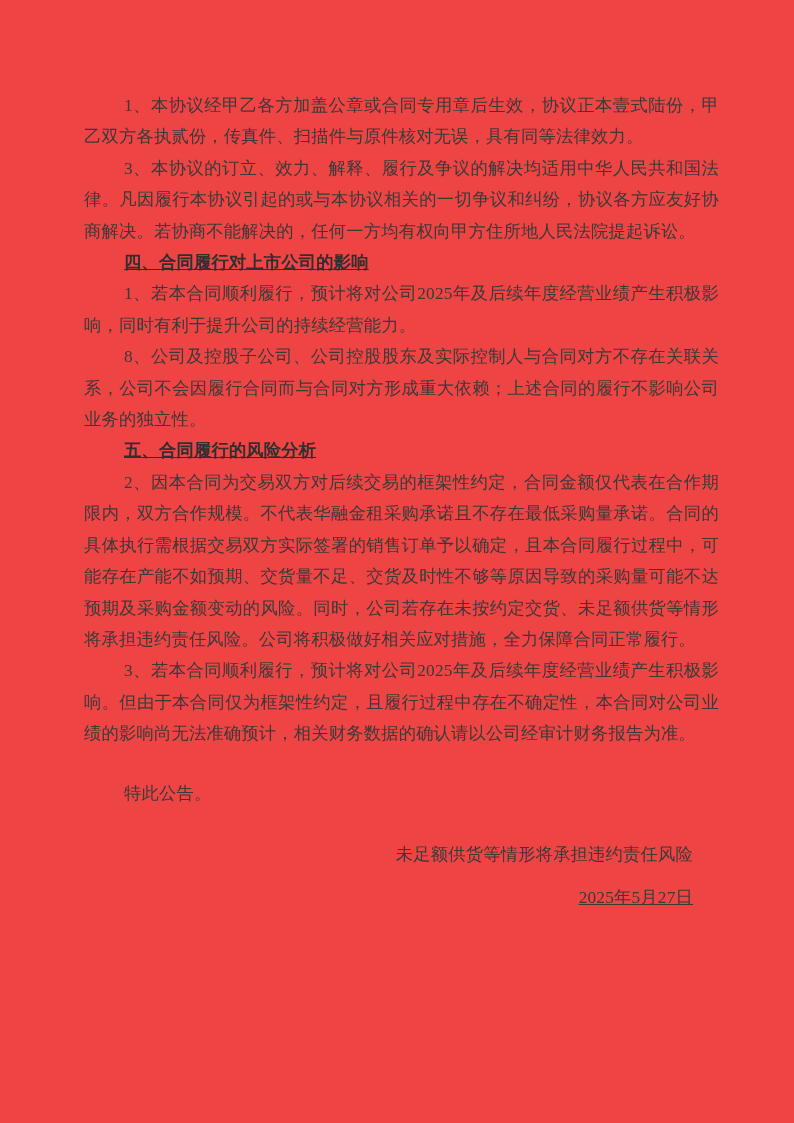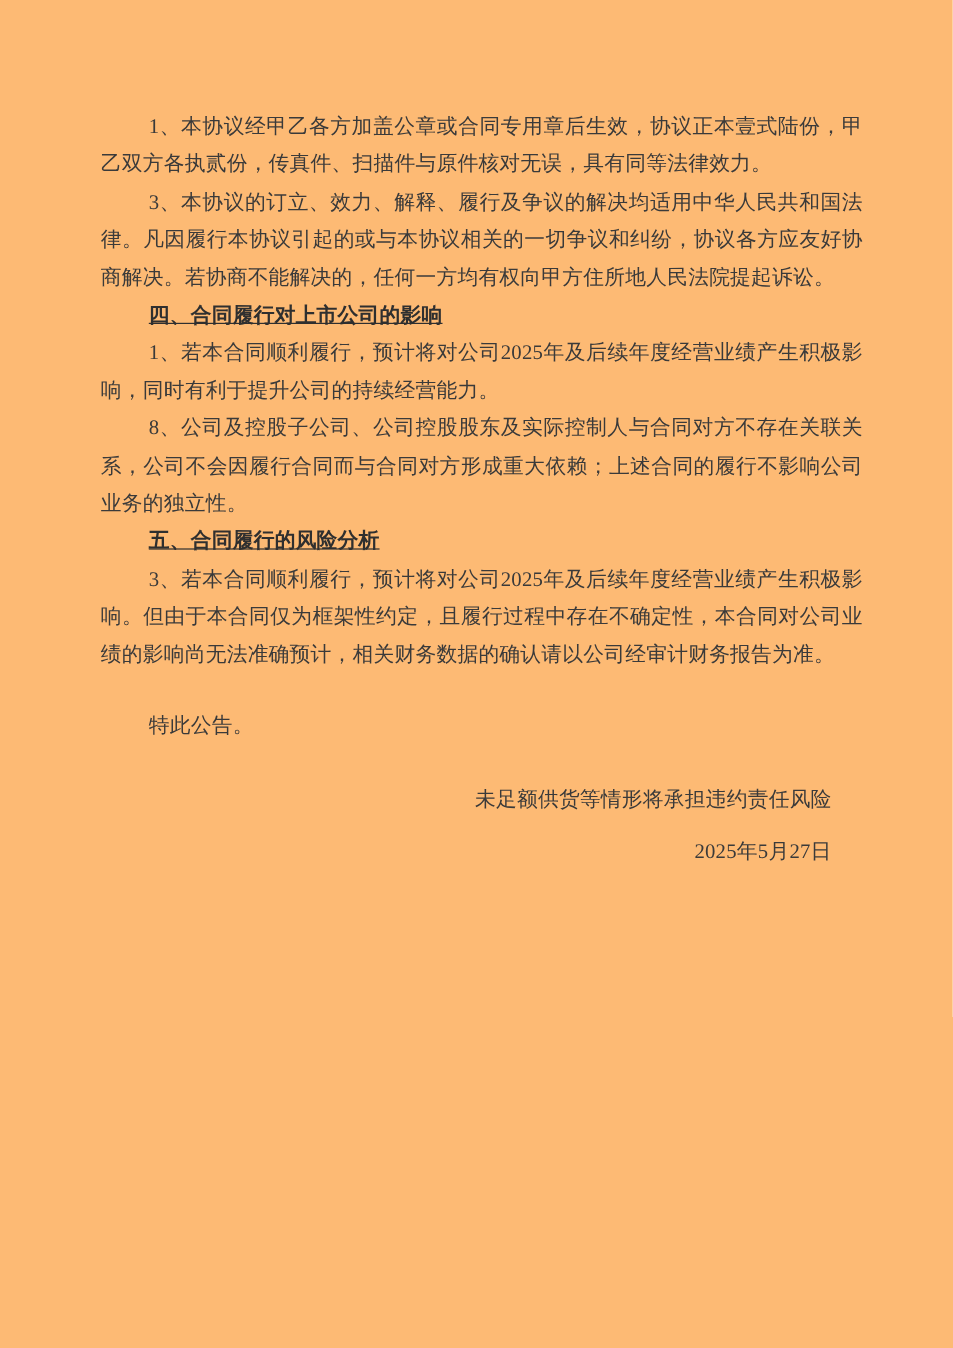--- a/index.html
+++ b/index.html
@@ -4,21 +4,21 @@
 <style>
   html, body {
     margin: 0;
     padding: 0;
     background: #ffffff;
   }
   .page {
     position: relative;
     width: 794px;
     height: 1123px;
-    background: #fdba74;
+    background: #ef4444;
     font-family: "Liberation Serif", "DejaVu Serif", serif;
     color: #3a3a3a;
     overflow: hidden;
   }
   .content {
     position: absolute;
     left: 84px;
     top: 90px;
     width: 635px;
   }
@@ -43,20 +43,21 @@
     margin-top: 30px;
     text-align: right;
     padding-right: 26px;
   }
   .signature-block .para {
     text-indent: 0;
     text-align: right;
   }
   .sig-date {
     margin-top: 12px;
+    text-decoration: underline;
   }
 </style>
 </head>
 <body>
 
 <div class="page">
   <div class="content">
 
     <p class="para">1、本协议经甲乙各方加盖公章或合同专用章后生效，协议正本壹式陆份，甲乙双方各执贰份，传真件、扫描件与原件核对无误，具有同等法律效力。</p>
 
@@ -64,20 +65,21 @@
 
     <p class="para heading">四、合同履行对上市公司的影响</p>
 
     <p class="para">1、若本合同顺利履行，预计将对公司2025年及后续年度经营业绩产生积极影响，同时有利于提升公司的持续经营能力。</p>
 
     <p class="para">8、公司及控股子公司、公司控股股东及实际控制人与合同对方不存在关联关系，公司不会因履行合同而与合同对方形成重大依赖；上述合同的履行不影响公司业务的独立性。</p>
 
     <p class="para heading">五、合同履行的风险分析</p>
 
 
+    <p class="para">2、因本合同为交易双方对后续交易的框架性约定，合同金额仅代表在合作期限内，双方合作规模。不代表华融金租采购承诺且不存在最低采购量承诺。合同的具体执行需根据交易双方实际签署的销售订单予以确定，且本合同履行过程中，可能存在产能不如预期、交货量不足、交货及时性不够等原因导致的采购量可能不达预期及采购金额变动的风险。同时，公司若存在未按约定交货、未足额供货等情形将承担违约责任风险。公司将积极做好相关应对措施，全力保障合同正常履行。</p>
 
     <p class="para">3、若本合同顺利履行，预计将对公司2025年及后续年度经营业绩产生积极影响。但由于本合同仅为框架性约定，且履行过程中存在不确定性，本合同对公司业绩的影响尚无法准确预计，相关财务数据的确认请以公司经审计财务报告为准。</p>
 
 
     <p class="para closing">特此公告。</p>
 
     <div class="signature-block">
       <p class="para">未足额供货等情形将承担违约责任风险</p>
       <p class="para sig-date">2025年5月27日</p>
     </div>

